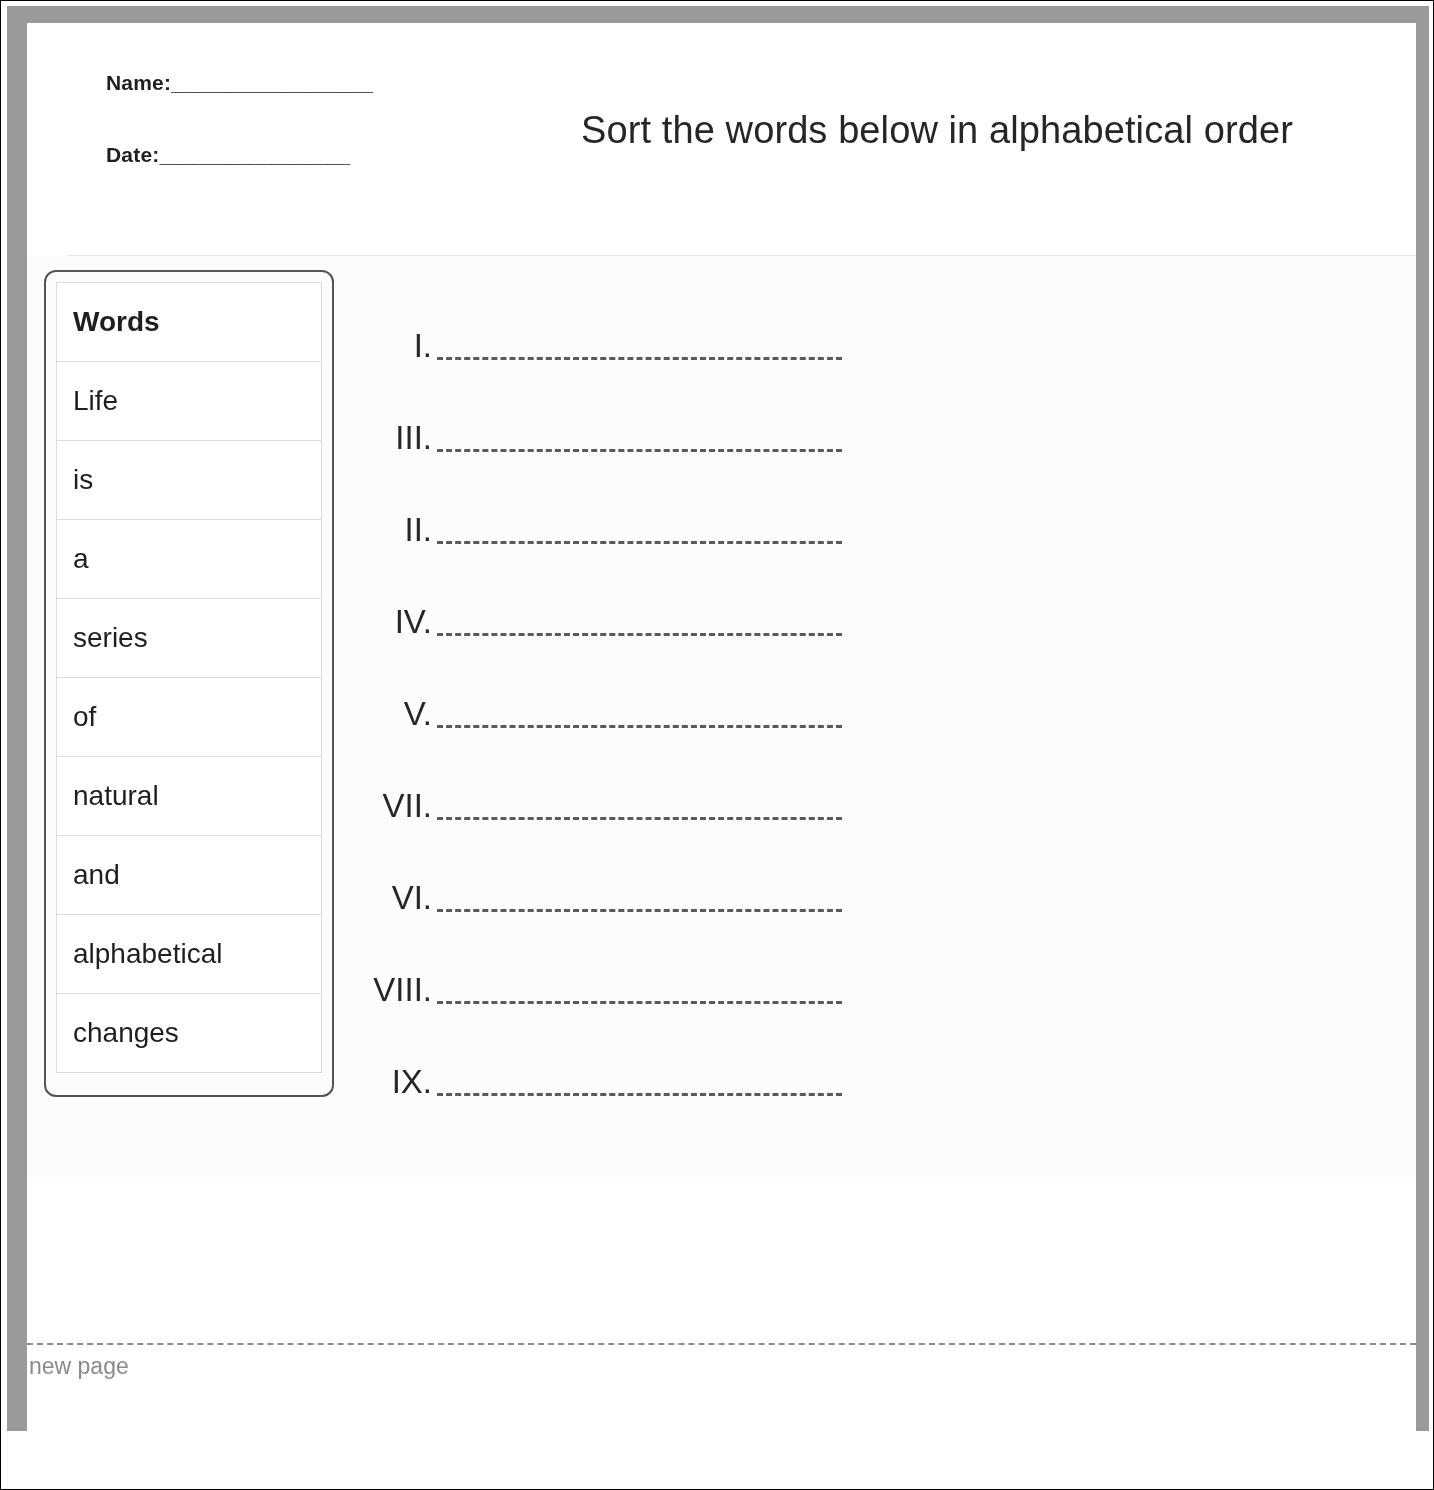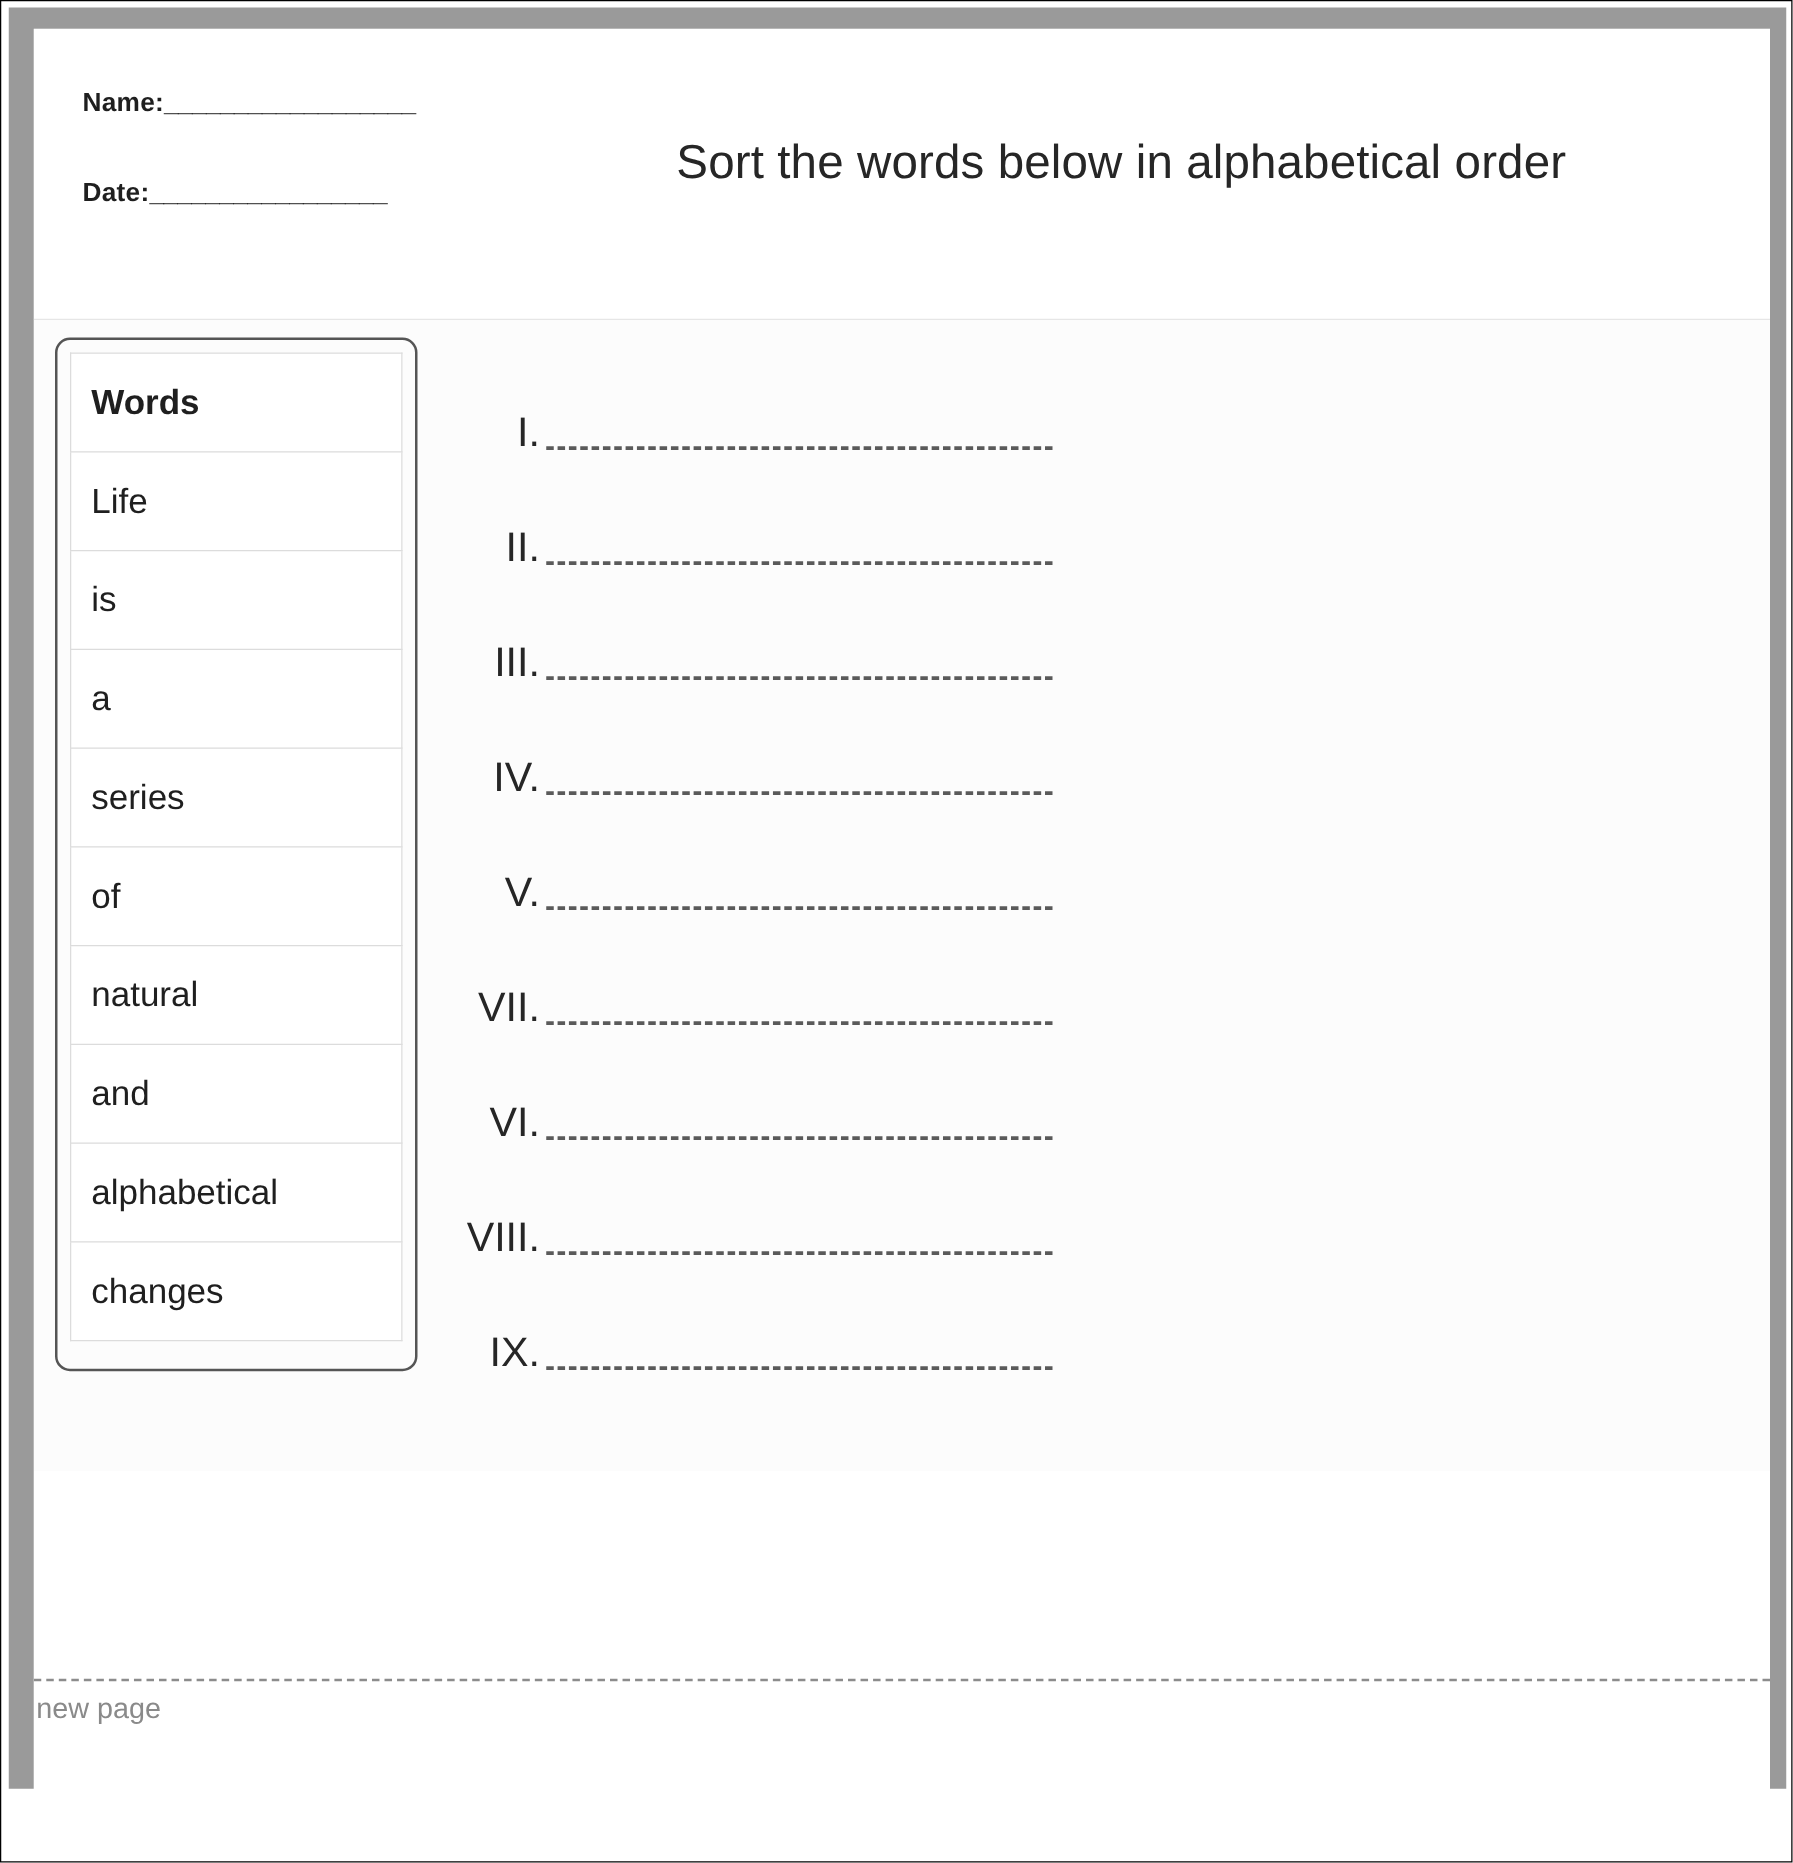--- a/index.html
+++ b/index.html
@@ -43,20 +43,21 @@
     overflow: hidden;
   }
 
   
   .header {
     position: relative;
     height: 233px;
     border-bottom: 1px solid #e6e6e6;
     box-sizing: border-box;
     background: #ffffff;
+    margin-left: 40px;
   }
   .meta-block {
     position: absolute;
     left: 39px;
     top: 47px;
     width: 420px;
   }
   .meta-row {
     font-size: 21px;
     font-weight: bold;
@@ -239,25 +240,25 @@
           </tbody>
         </table>
       </div>
 
       <div class="answers">
         <div class="answer-row">
           <div class="answer-num">I.</div>
           <div class="answer-line"></div>
         </div>
         <div class="answer-row">
+          <div class="answer-num">III.</div>
+          <div class="answer-line"></div>
+        </div>
+        <div class="answer-row">
           <div class="answer-num">II.</div>
-          <div class="answer-line"></div>
-        </div>
-        <div class="answer-row">
-          <div class="answer-num">III.</div>
           <div class="answer-line"></div>
         </div>
         <div class="answer-row">
           <div class="answer-num">IV.</div>
           <div class="answer-line"></div>
         </div>
         <div class="answer-row">
           <div class="answer-num">V.</div>
           <div class="answer-line"></div>
         </div>

